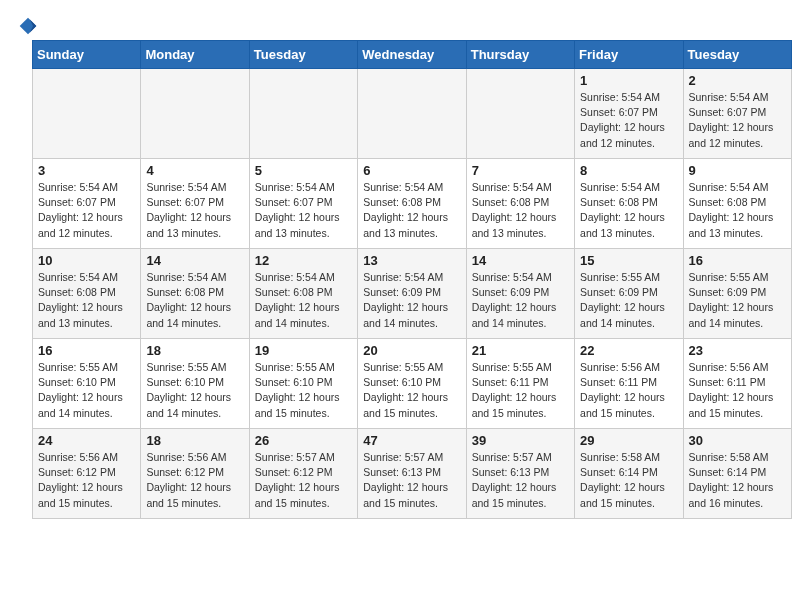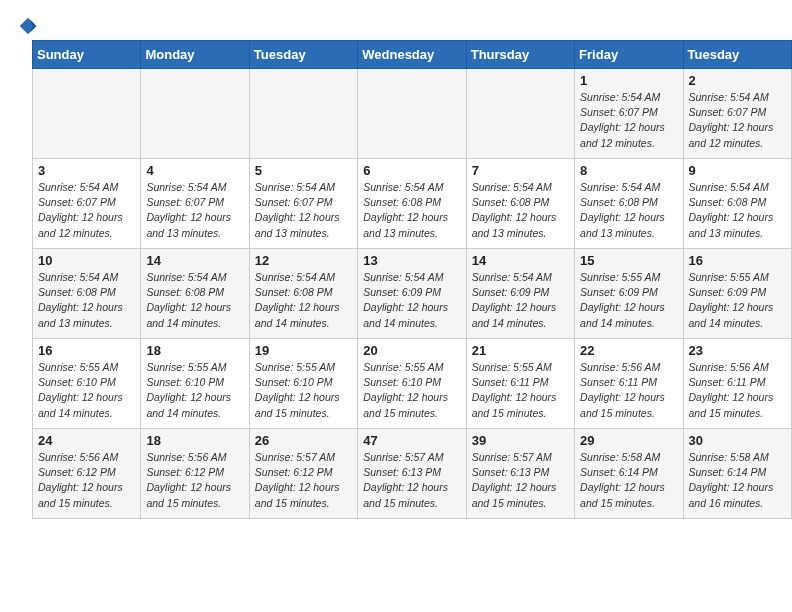--- a/index.html
+++ b/index.html
@@ -79,21 +79,20 @@
       font-size: 13px;
       font-weight: bold;
       display: block;
       margin-bottom: 2px;
       color: #222;
     }
     .day-info {
       font-size: 10.5px;
       color: #333;
       line-height: 1.45;
-      font-style: italic;
     }
     .empty-cell {
       background: #f9f9f9;
     }
   </style>
 </head>
 <body>
 
 <div class="header">
   <div class="logo">

